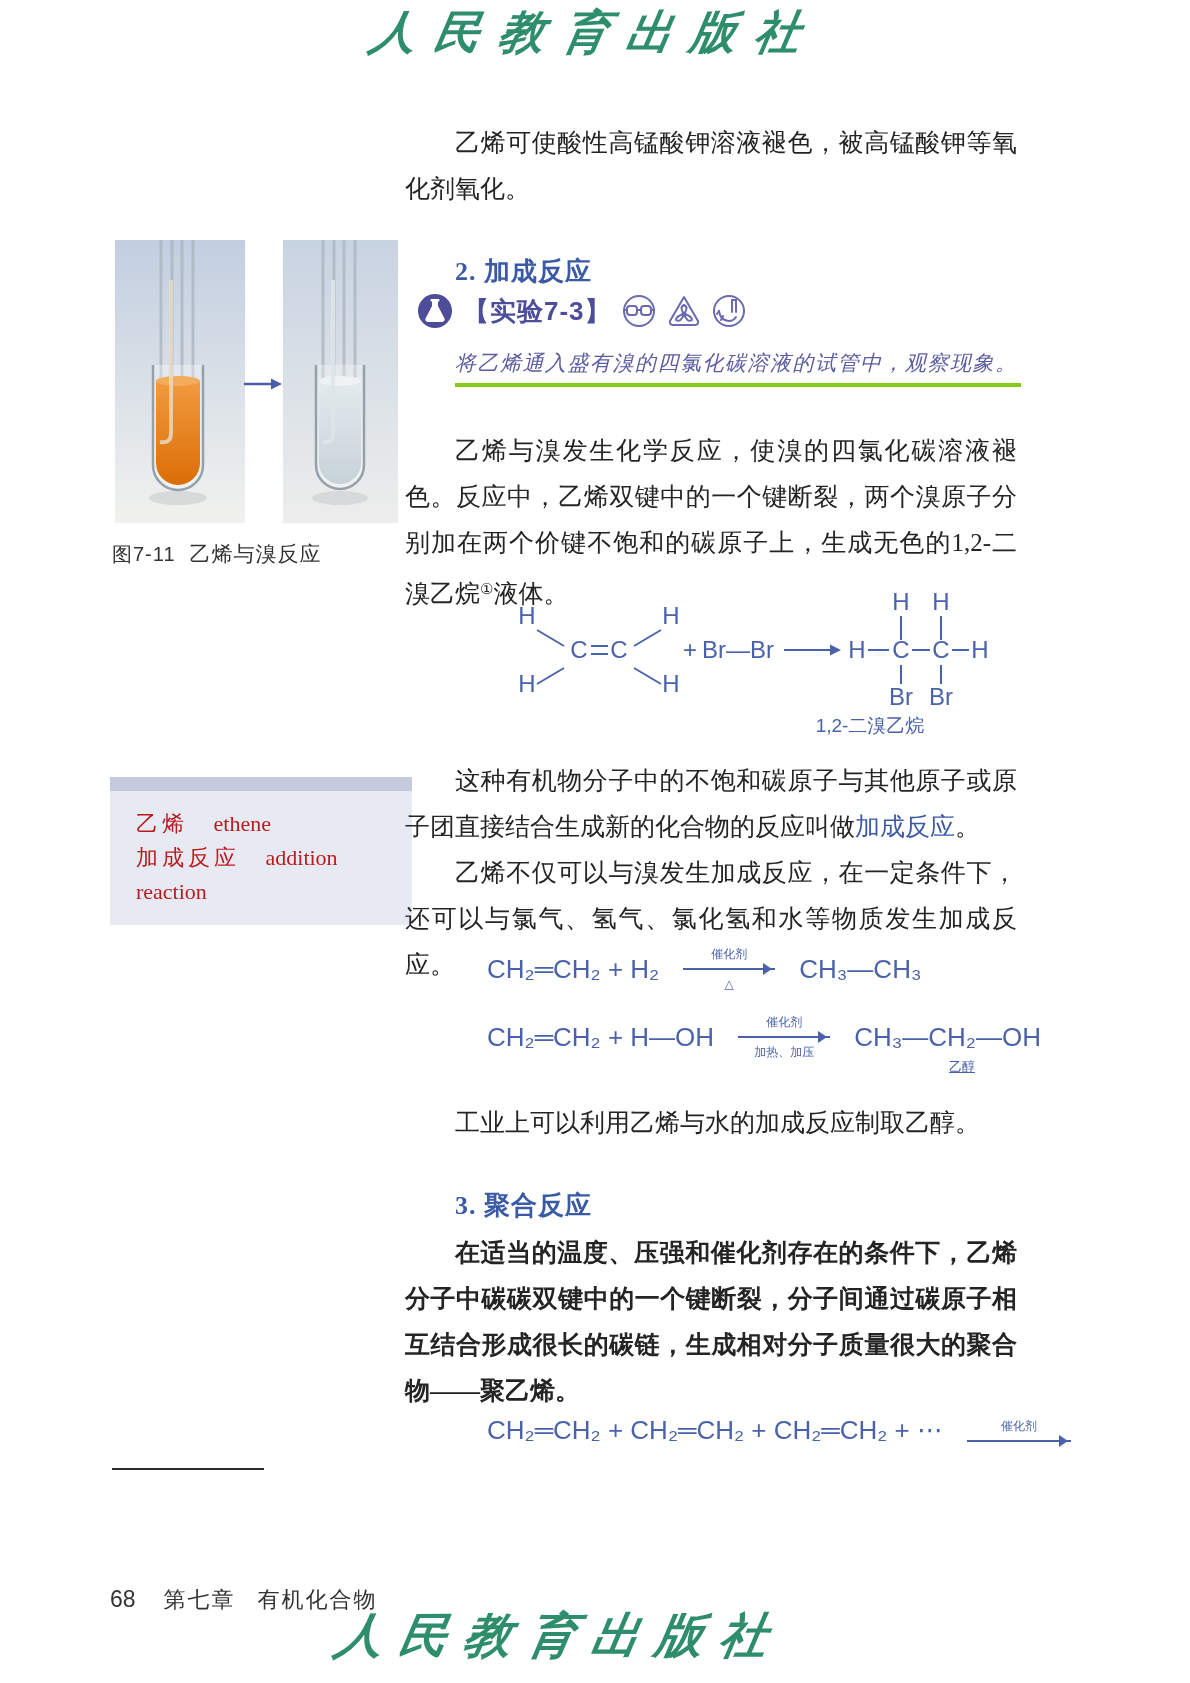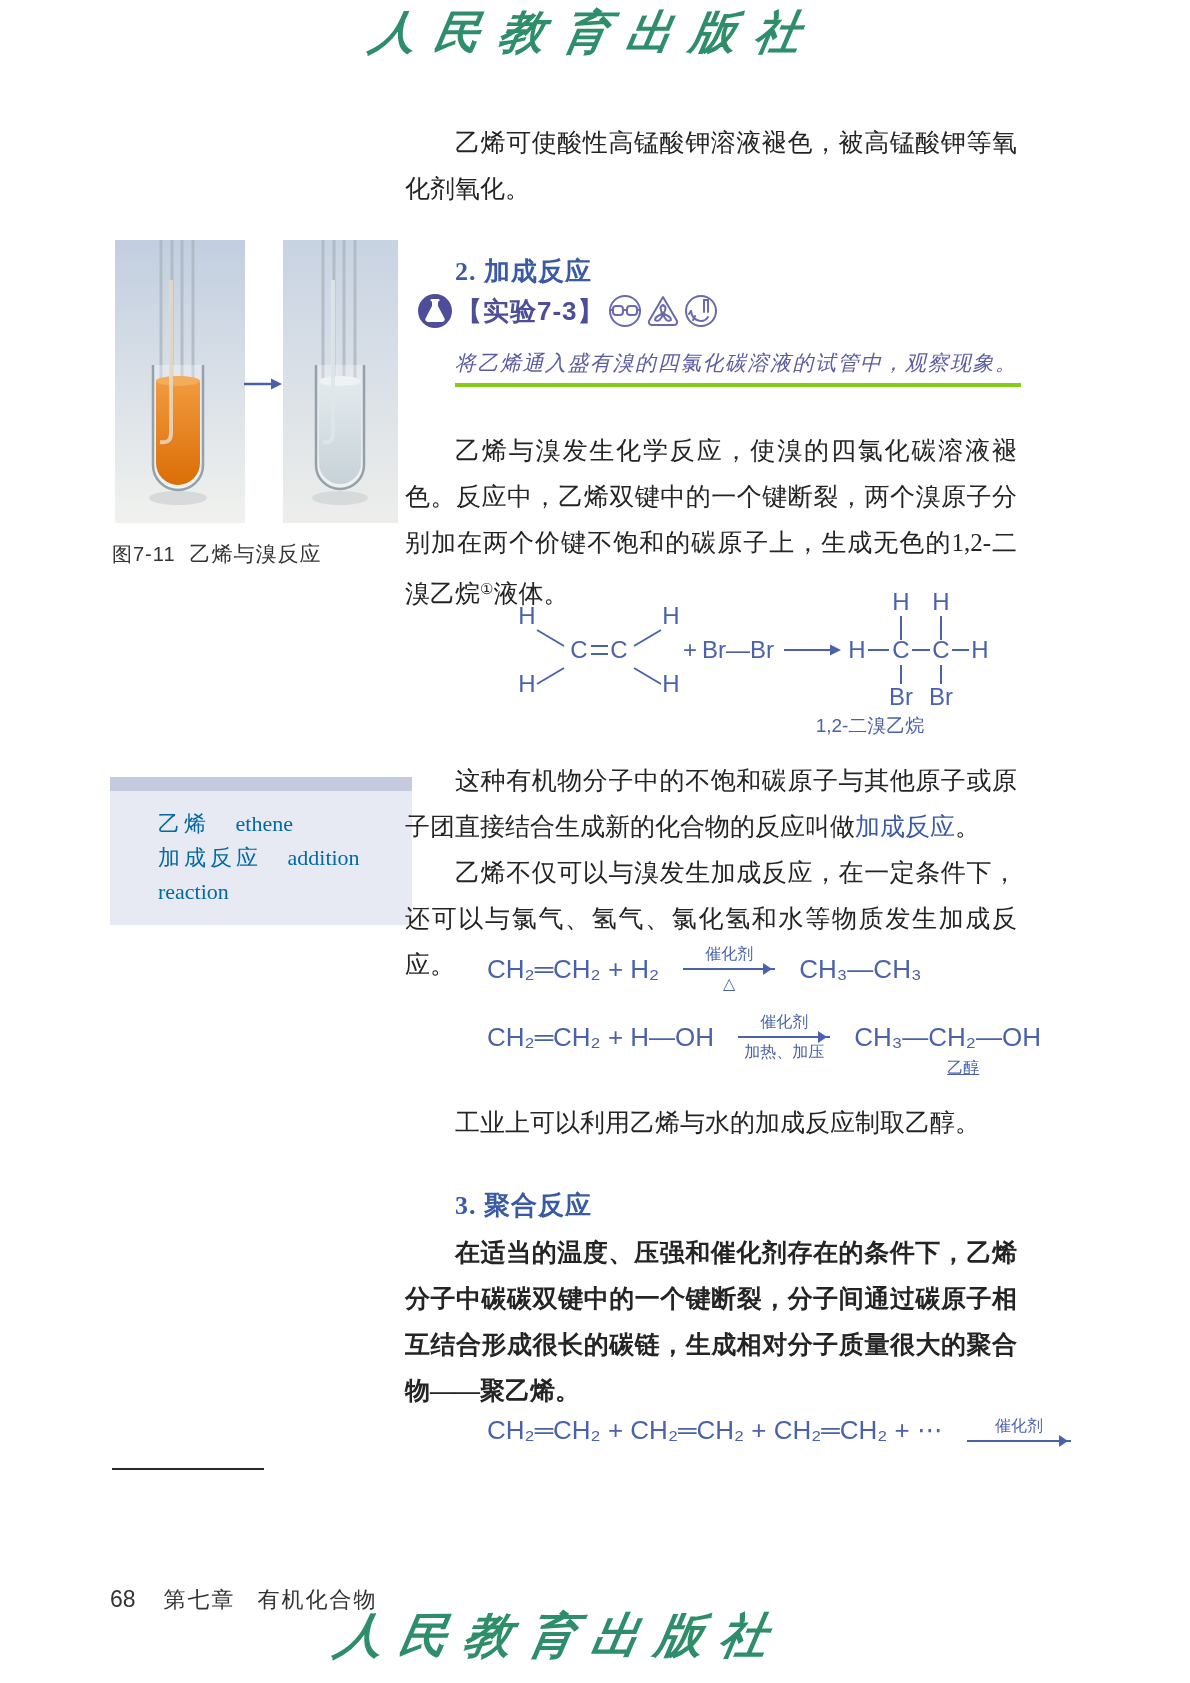--- a/index.html
+++ b/index.html
@@ -17,63 +17,63 @@
   
   .para{position:absolute;left:405px;width:612px;font-size:25px;line-height:46px;
         text-align:justify;text-indent:2em;color:#242424;}
   .para sup{font-size:15px;vertical-align:8px;}
   .term-blue{color:#3a5aa5;}
 
   .heading{position:absolute;left:455px;font-size:26px;font-weight:600;
            color:#3a5aa5;letter-spacing:1px;}
 
   
-  .exp{position:absolute;left:416px;top:292px;display:flex;align-items:center;gap:2px;}
+  .exp{position:absolute;left:416px;top:292px;display:flex;align-items:center;gap:9px;}
   .exp-label{font-family:"Liberation Sans","DejaVu Sans",sans-serif;font-weight:bold;
              font-size:26px;color:#4d4d99;letter-spacing:1px;}
   .exp svg{display:block;}
 
   .instruction{position:absolute;left:455px;top:349px;font-style:italic;font-size:21px;
                color:#5c5ca2;letter-spacing:1.5px;border-bottom:4px solid #84cc16;
                padding:0 3px 6px 0;}
 
   
   .photo{position:absolute;top:240px;}
   .photo-before{left:115px;}
   .photo-after{left:283px;}
   .fig-arrow{position:absolute;left:244px;top:376px;}
   .fig-caption{position:absolute;left:112px;top:540px;font-size:21px;color:#333;letter-spacing:1px;}
   .fig-caption .cap-prefix{font-family:"Liberation Sans",sans-serif;font-size:20px;margin-right:14px;}
 
   
   .vocab{position:absolute;left:110px;top:777px;width:302px;background:#e7e9f3;}
   .vocab-strip{height:14px;background:#c6cade;}
   .vocab-body{padding:16px 0 16px 26px;}
-  .vocab-item{font-size:22px;line-height:34px;color:#0369a1;margin-left:22px;}
+  .vocab-item{font-size:22px;line-height:34px;color:#b91c1c;}
   .vocab-zh{letter-spacing:4px;margin-right:20px;}
 
   
   .structure{position:absolute;left:440px;top:572px;}
   .structure text{fill:#4a62ab;font-family:"Liberation Sans","DejaVu Sans",sans-serif;font-size:24px;}
   .structure .small{font-size:19px;}
   .structure line{stroke:#4a62ab;stroke-width:2;}
   .structure polygon{fill:#4a62ab;}
 
   
   .eq{position:absolute;display:flex;align-items:center;white-space:nowrap;
       font-family:"Liberation Sans","DejaVu Sans",sans-serif;font-size:26px;color:#4a62ab;gap:14px;}
   .rxn{display:flex;flex-direction:column;align-items:center;margin:0 10px;
-       font-size:16px;line-height:20px;}
+       font-size:12px;line-height:20px;}
   .rxn-line{position:relative;height:0;border-top:2px solid #4a62ab;width:100%;
             min-width:92px;margin:4px 0;}
   .rxn-line::after{content:"";position:absolute;right:-3px;top:-7px;
             border:6px solid transparent;border-left:9px solid #4a62ab;}
   .eq-prod{position:relative;display:inline-block;}
   .eq-prod .prod-label{position:absolute;top:36px;left:55%;transform:translateX(-30%);
-            font-size:16px;text-decoration:underline;}
+            font-size:13px;text-decoration:underline;}
 
   
   .fn-rule{position:absolute;left:112px;top:1468px;width:152px;height:2px;background:#2a2a2a;}
   .footnote{position:absolute;left:112px;top:1490px;width:660px;font-size:21px;
             line-height:30px;color:#2a2a2a;padding-left:30px;}
   .fn-marker{margin-right:6px;}
   .fn-formula{position:relative;display:inline-block;
               font-family:"Liberation Sans","DejaVu Sans",sans-serif;font-size:21px;}
   .fn-sup{position:absolute;top:-15px;font-size:14px;}
   .fn-sup1{left:4px;}

